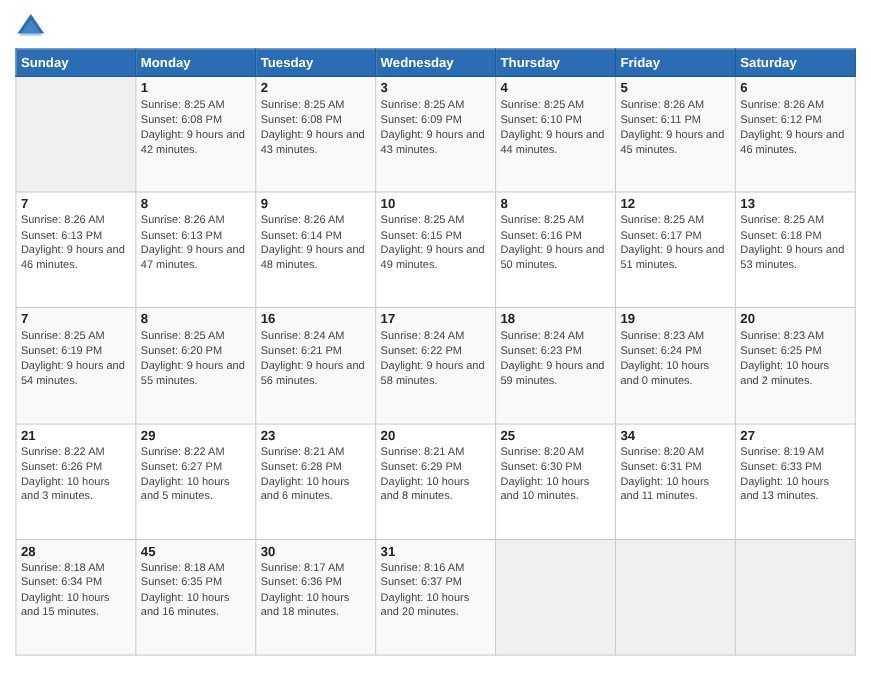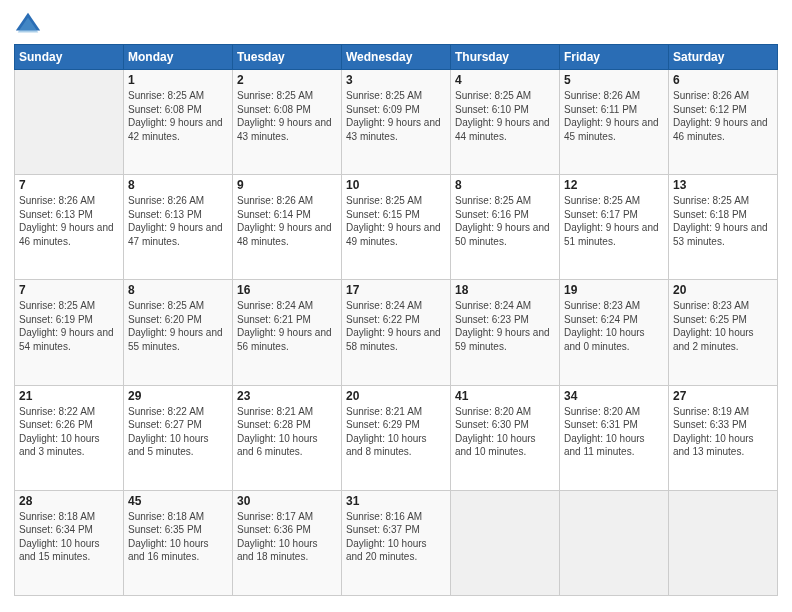--- a/index.html
+++ b/index.html
@@ -236,21 +236,21 @@
           </td>
           <td>
             <span class="day-num">23</span>
             <div class="day-info">Sunrise: 8:21 AM<br>Sunset: 6:28 PM<br>Daylight: 10 hours and 6 minutes.</div>
           </td>
           <td>
             <span class="day-num">20</span>
             <div class="day-info">Sunrise: 8:21 AM<br>Sunset: 6:29 PM<br>Daylight: 10 hours and 8 minutes.</div>
           </td>
           <td>
-            <span class="day-num">41</span>
+            <span class="day-num">25</span>
             <div class="day-info">Sunrise: 8:20 AM<br>Sunset: 6:30 PM<br>Daylight: 10 hours and 10 minutes.</div>
           </td>
           <td>
             <span class="day-num">34</span>
             <div class="day-info">Sunrise: 8:20 AM<br>Sunset: 6:31 PM<br>Daylight: 10 hours and 11 minutes.</div>
           </td>
           <td>
             <span class="day-num">27</span>
             <div class="day-info">Sunrise: 8:19 AM<br>Sunset: 6:33 PM<br>Daylight: 10 hours and 13 minutes.</div>
           </td>

